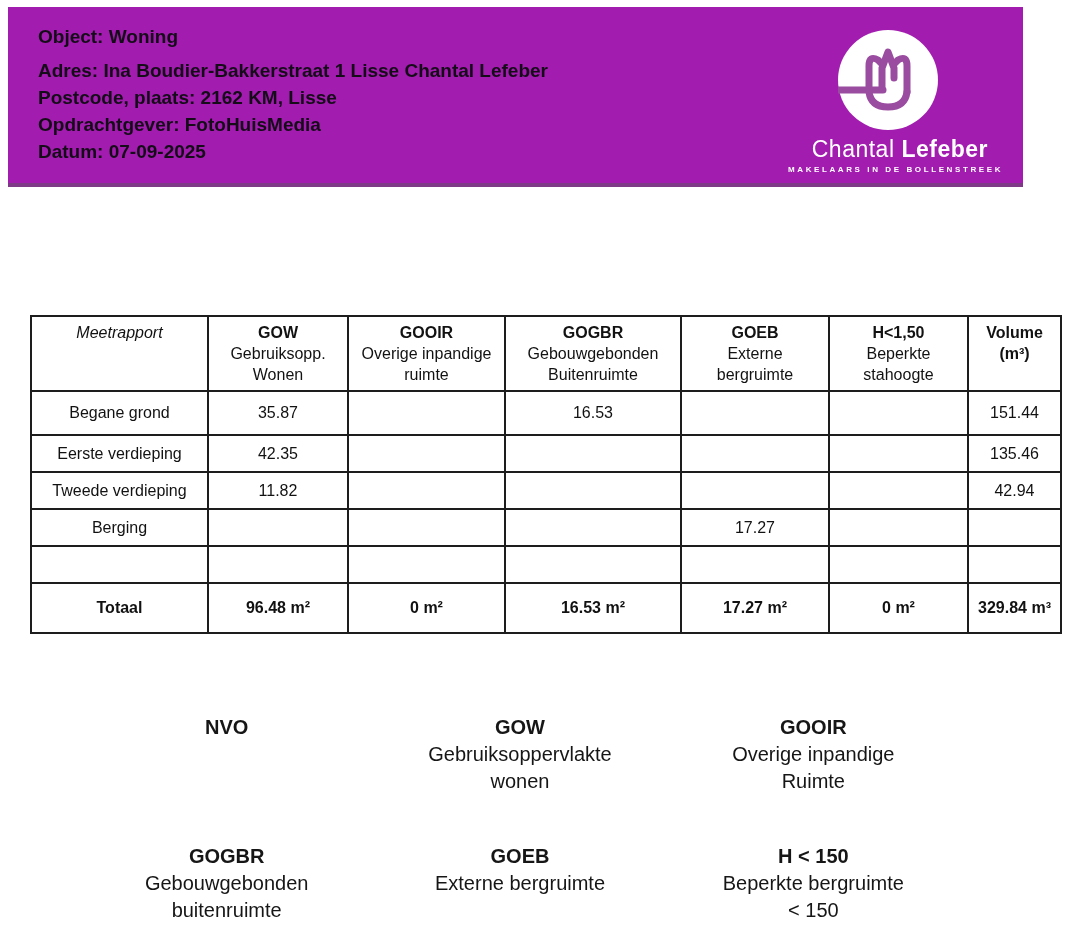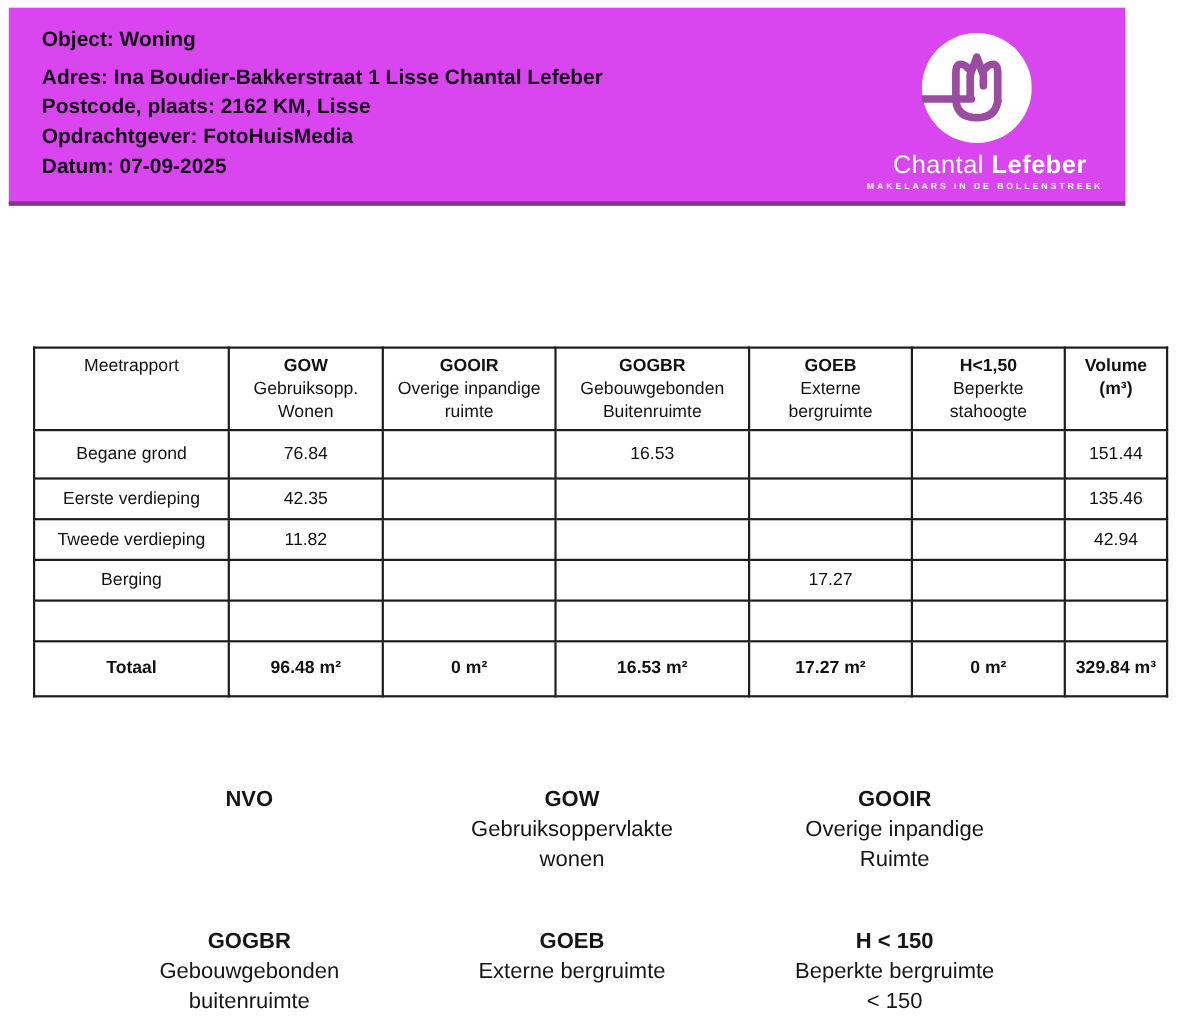--- a/index.html
+++ b/index.html
@@ -6,21 +6,21 @@
   html,body { background:#ffffff; }
   body {
     width:1080px; height:937px; position:relative;
     font-family:"Liberation Sans", sans-serif; color:#111111;
     overflow:hidden;
   }
 
   
   .banner {
     position:absolute; left:8px; top:7px; width:1015px; height:176px;
-    background:#d946ef; border-bottom:4px solid #7E3A86;
+    background:#a21caf; border-bottom:4px solid #7E3A86;
   }
   .banner-text { position:absolute; left:30px; top:16px; }
   .banner-line {
     font-size:19px; font-weight:bold; line-height:27px; color:#140D18;
     white-space:nowrap;
   }
   .banner-line.first { margin-bottom:7px; }
 
   
   .logo { position:absolute; top:23px; right:35px; width:200px; text-align:right;margin-left:20px; }
@@ -39,21 +39,21 @@
   table.meet {
     position:absolute; left:30px; top:315px; width:1030px;
     border-collapse:collapse; table-layout:fixed;
   }
   table.meet th, table.meet td {
     border:2px solid #1D1D1D; font-size:16px; text-align:center;
     padding:0; color:#121212; overflow:hidden;
   }
   tr.hdr { height:75px; }
   tr.hdr th { vertical-align:top; padding-top:5px; line-height:21px; font-weight:normal; }
-  th.corner { vertical-align:bottom; padding-bottom:7px; }
+  th.corner { vertical-align:bottom; padding-bottom:7px; font-style:italic; }
   .hcode { font-weight:bold; }
   th.boldlines div { font-weight:bold; }
   tr.r-tall  { height:44px; }
   tr.r-std   { height:37px; }
   tr.r-total { height:50px; }
   tr.r-total td { font-weight:bold; }
 
   
   .legend {
     position:absolute; left:80px; width:880px;
@@ -134,21 +134,21 @@
       <div>stahoogte</div>
     </th>
     <th class="boldlines">
       <div class="hcode">Volume</div>
       <div>(m³)</div>
     </th>
   </tr>
 
   <tr class="r-tall">
     <td>Begane grond</td>
-    <td>76.84</td>
+    <td>35.87</td>
     <td></td>
     <td>16.53</td>
     <td></td>
     <td></td>
     <td>151.44</td>
   </tr>
   <tr class="r-std">
     <td>Eerste verdieping</td>
     <td>42.35</td>
     <td></td>

